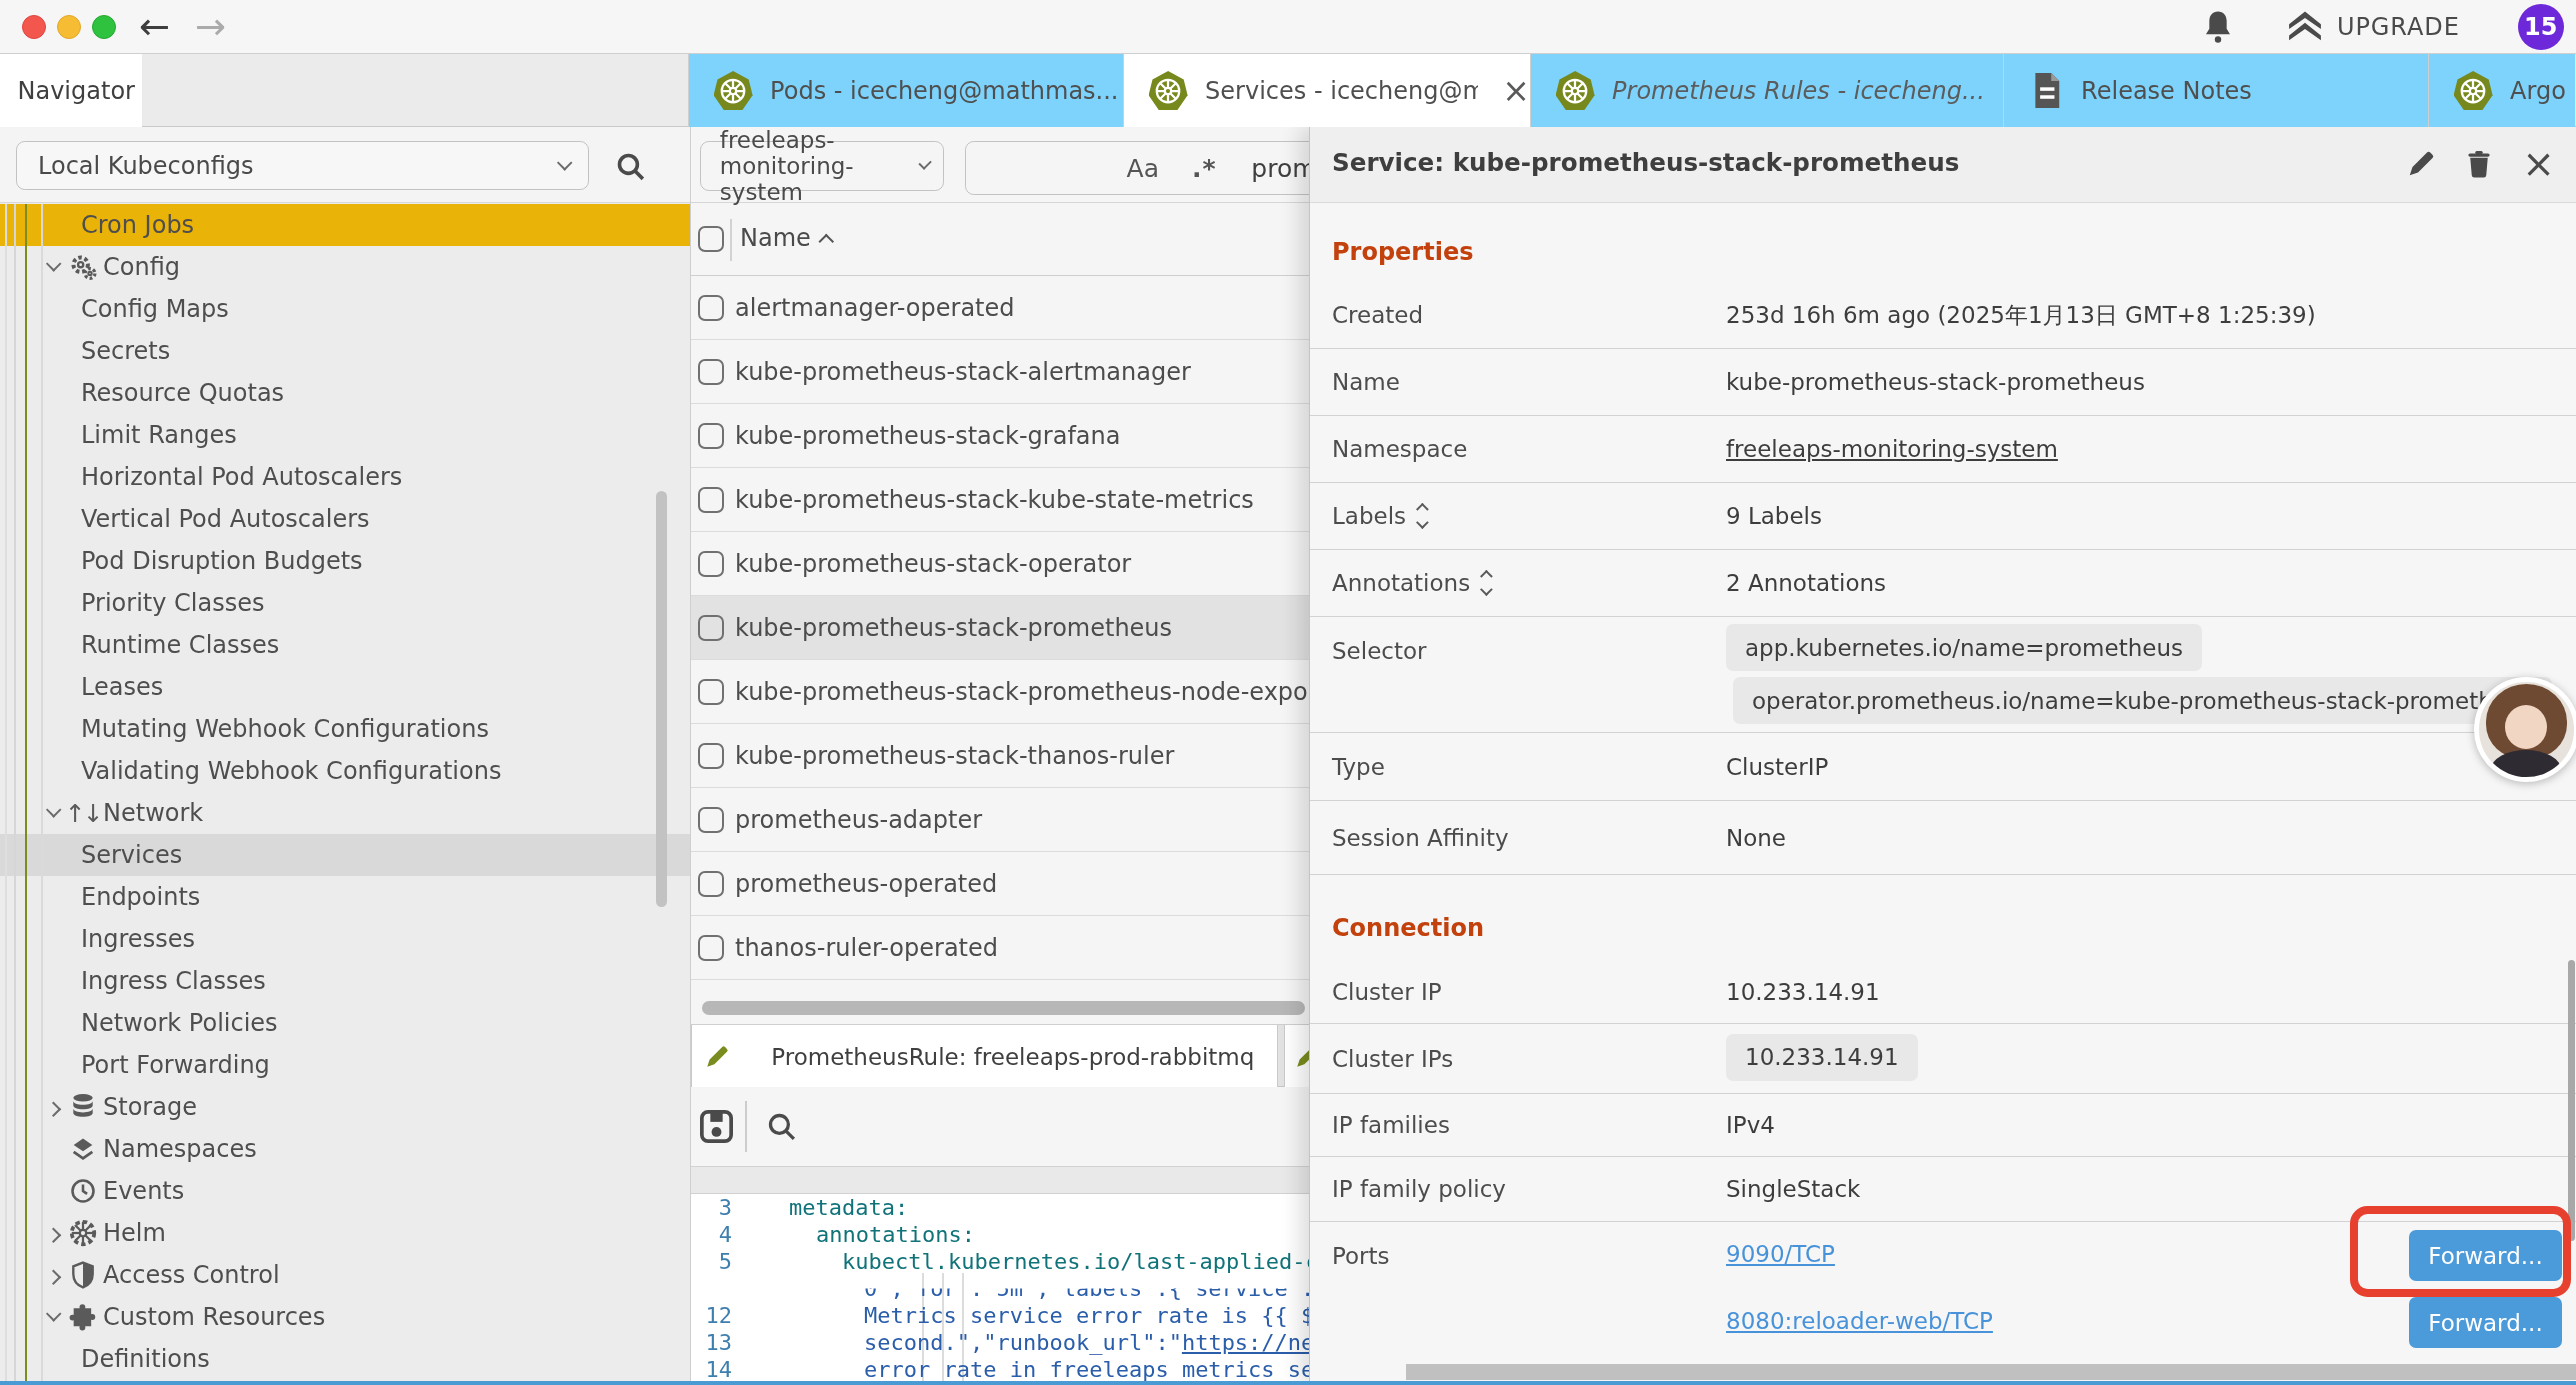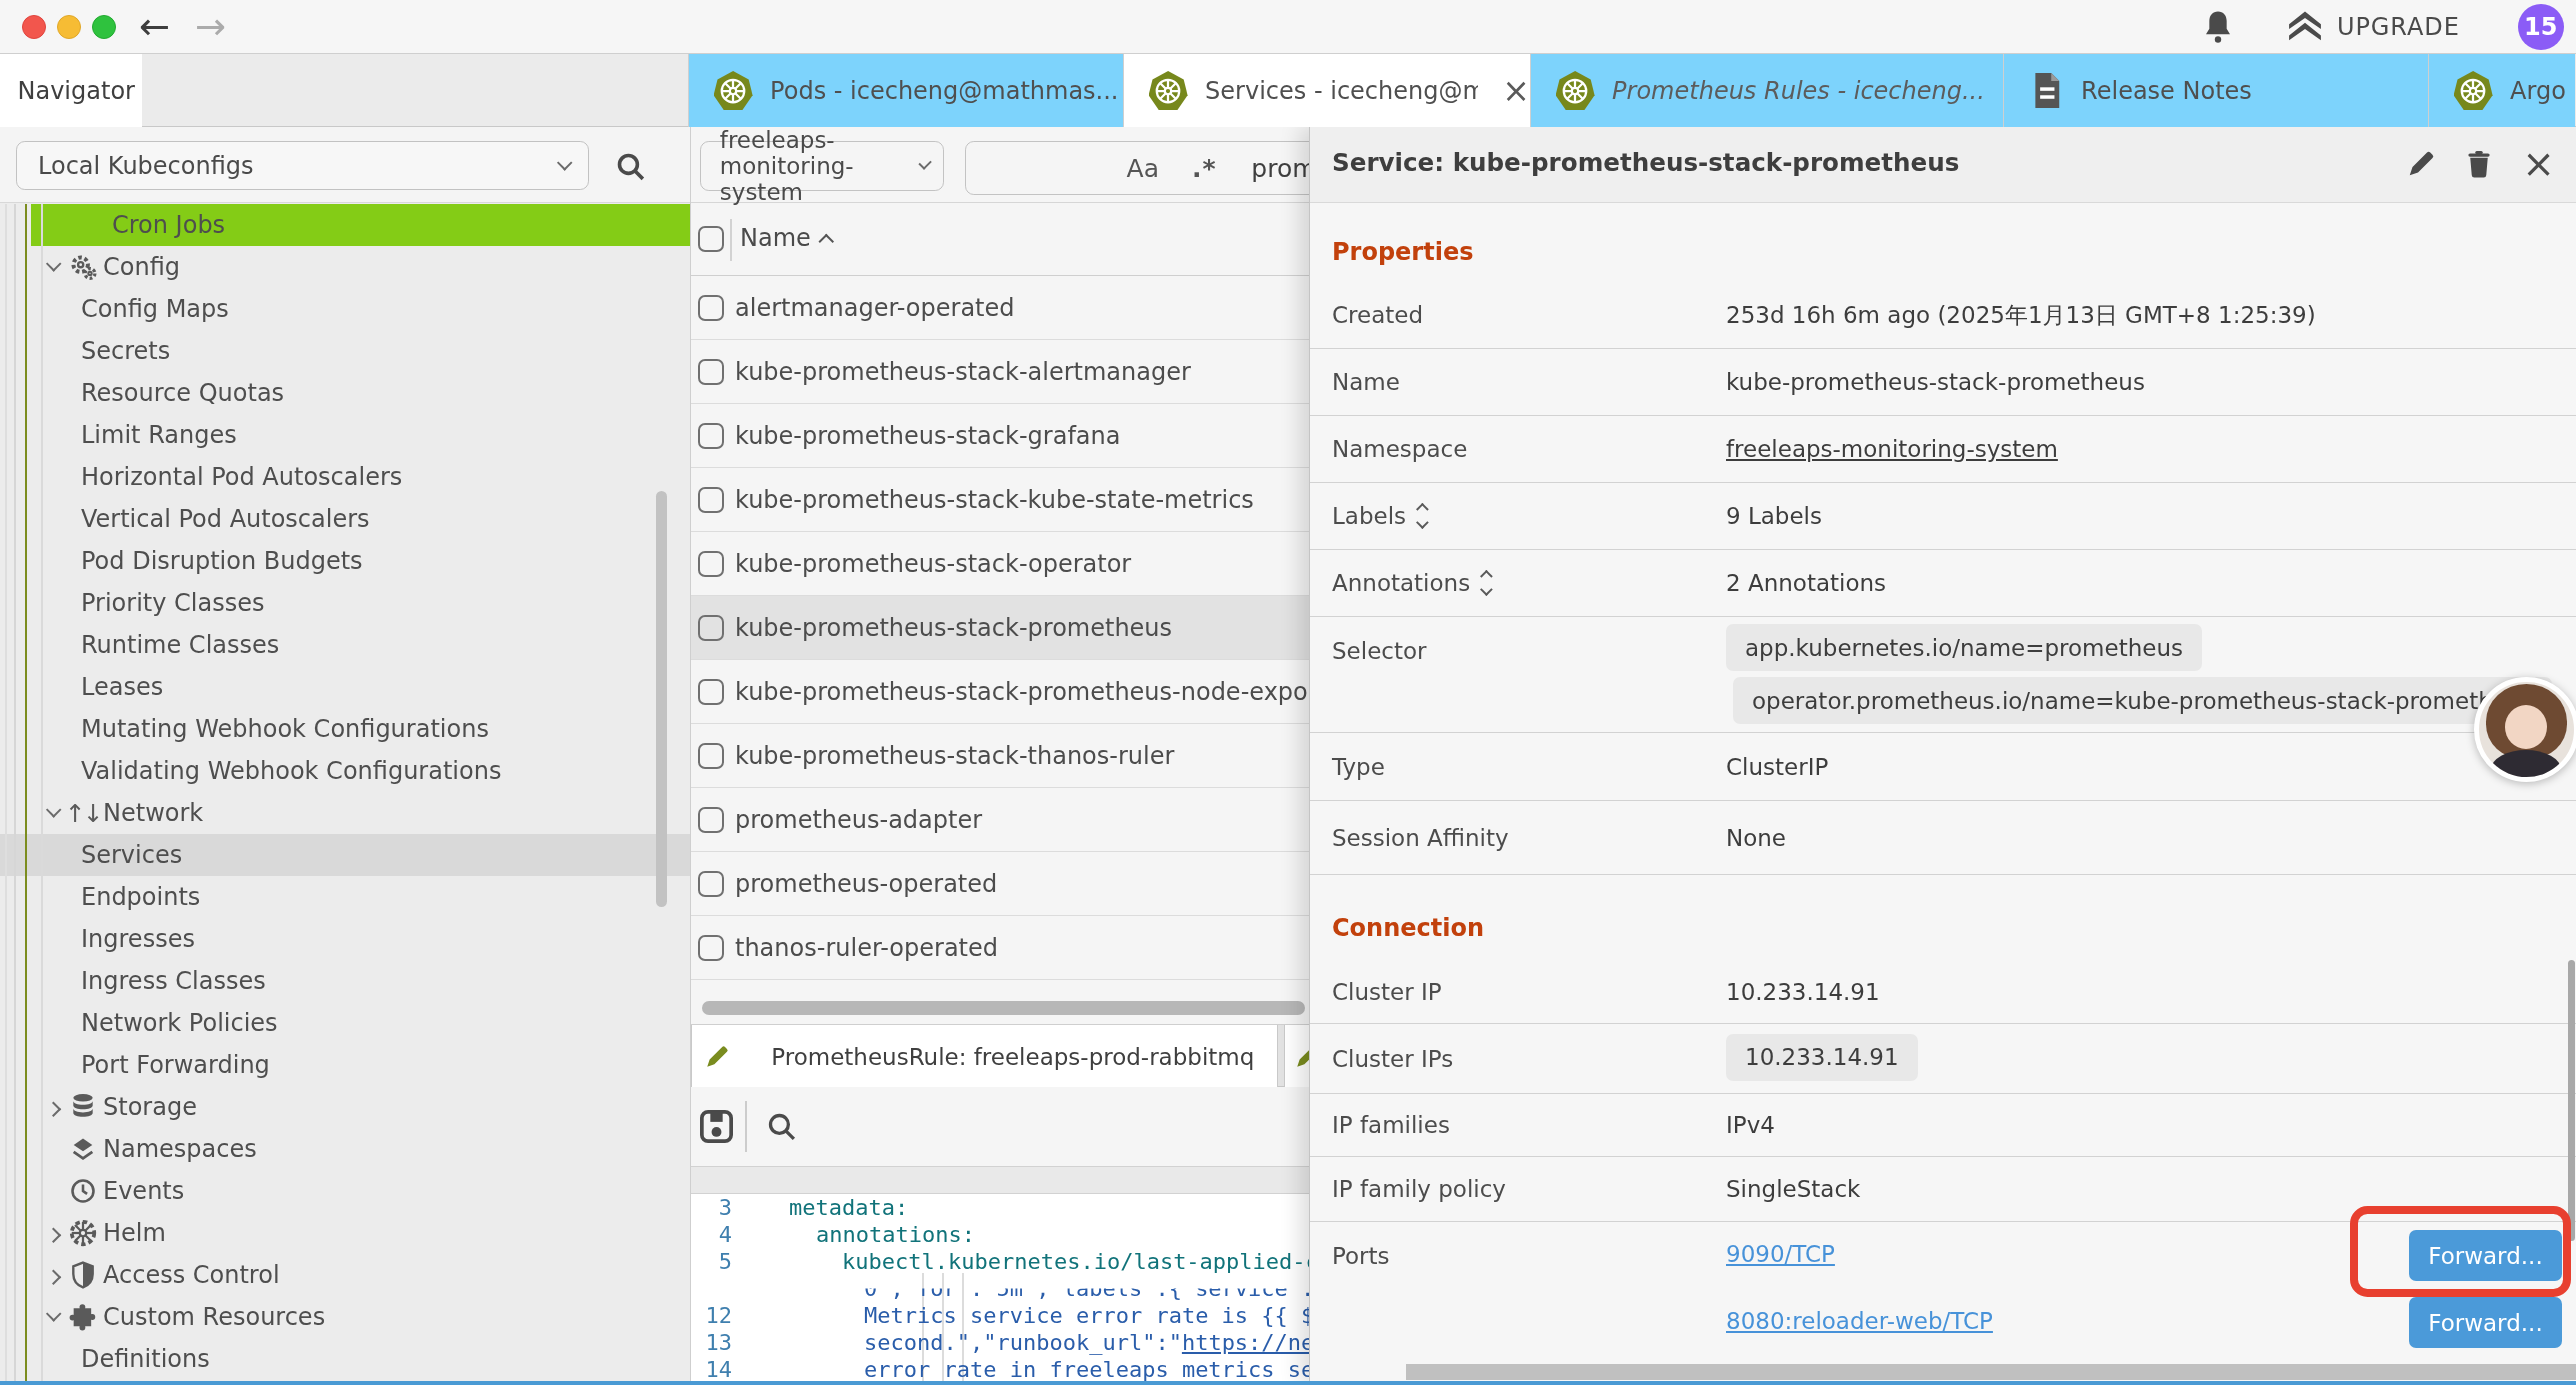--- a/index.html
+++ b/index.html
@@ -12,21 +12,21 @@
   .light { position:absolute; top:15px; width:24px; height:24px; border-radius:50%; }
   .light.red { left:22px; background:#f2564d; border:0.9px solid #e0443e; }
   .light.yellow { left:57px; background:#f6bc34; border:0.9px solid #e0a728; }
   .light.green { left:92px; background:#2fc23e; border:0.9px solid #22aa30; }
   .navarrow { position:absolute; top:5.3px; font-size:37px; color:#3e3e3e; }
   .navarrow.back { left:139px; }
   .navarrow.fwd { left:195px; color:#ababab; }
   .tb-right { position:absolute; right:0; top:0; height:54px; display:flex; align-items:center; }
   .bell { margin-right:51px; }
   .upgrade { display:flex; align-items:center; gap:12.3px; color:#4a4a4a; font-size:24px; letter-spacing:0.9px; margin-right:58px; }
-  .badge { width:46px; height:46px; border-radius:50%; background:#8b5cf6; color:#fff; font-size:24px; font-weight:bold; display:flex; align-items:center; justify-content:center; margin-right:12.3px; }
+  .badge { width:46px; height:46px; border-radius:50%; background:#6d28d9; color:#fff; font-size:24px; font-weight:bold; display:flex; align-items:center; justify-content:center; margin-right:12.3px; }
 
   
   .tabstrip { position:absolute; left:0; top:54px; width:2576px; height:73px; background:#ebebeb; border-bottom:1.8px solid #c8c8c8; z-index:30; }
   .navigator-tab { position:absolute; left:0; top:0; width:142px; height:73px; background:#ffffff; color:#3f3f3f; font-size:24px; display:flex; align-items:center; padding-left:17.5px; }
   .tabs { position:absolute; left:688px; top:0; height:73px; display:flex; }
   .tab { position:relative; height:73px; background:#7dd3fc; display:flex; align-items:center; padding-left:24.6px; border-left:0.9px solid #cfcfcf; overflow:hidden; color:#4f4f4f; font-size:24px; flex:none; }
   .tab.active { background:#ffffff; }
   .tab.italic .tab-label { font-style:italic; color:#5c5c5c; }
   .tab .tab-label { margin-left:17.5px; white-space:nowrap; overflow:hidden; }
   .tab .close { margin-left:24.6px; font-size:33px; color:#5a5a5a; line-height:1; }
@@ -35,21 +35,21 @@
 
   
   .sidebar { position:absolute; left:0; top:127px; width:691px; height:1258px; background:#ececec; border-right:1.8px solid #cfcfcf; overflow:hidden; }
   .side-header { position:absolute; left:0; top:0; width:691px; height:76px; background:#f4f4f4; border-bottom:1.8px solid #d8d8d8; }
   .kubeconfig { position:absolute; left:16px; top:14px; width:573px; height:49px; border:1.8px solid #c2c2c2; border-radius:8.8px; background:#f7f7f7; display:flex; align-items:center; padding:0 17.5px 0 21px; color:#4a4a4a; font-size:24px; }
   .kubeconfig .spring { flex:1; }
   .side-search { position:absolute; left:614px; top:23px; }
   .navlist { position:absolute; left:0; top:77px; width:691px; }
   .nav-row { position:relative; height:42px; display:flex; align-items:center; color:#4e4e4e; font-size:24px; white-space:nowrap; }
   .nav-row.selected { background:#d9d9d9; }
-  .nav-row.highlighted { background:#84cc16;margin-left:31px; }
+  .nav-row.highlighted { background:#eab308; }
   .nav-row .chevbox { position:absolute; left:42px; width:23px; height:23px; display:flex; align-items:center; justify-content:center; }
   .nav-row .nicon { position:absolute; left:68px; width:30px; height:30px; display:flex; align-items:center; justify-content:center; color:#5a5a5a; }
   .nav-row .lbl-group { position:absolute; left:103px; }
   .nav-row .lbl-child { position:absolute; left:81px; }
   .guide { position:absolute; top:77px; bottom:0; width:1.8px; background:#dedede; }
   .guide.g1 { left:5.3px; } .guide.g2 { left:14px; background:#d6d6d6; }
   .guide.green { left:24.6px; width:2.6px; background:#7c8d1f; }
   .guide.g4 { left:41px; background:#dadada; }
   .side-scroll { position:absolute; left:656px; top:364px; width:11.4px; height:416px; background:#c2c2c2; border-radius:6.1px; }
   .chev { width:11.4px; height:11.4px; border-right:2.6px solid #6b6b6b; border-bottom:2.6px solid #6b6b6b; }

